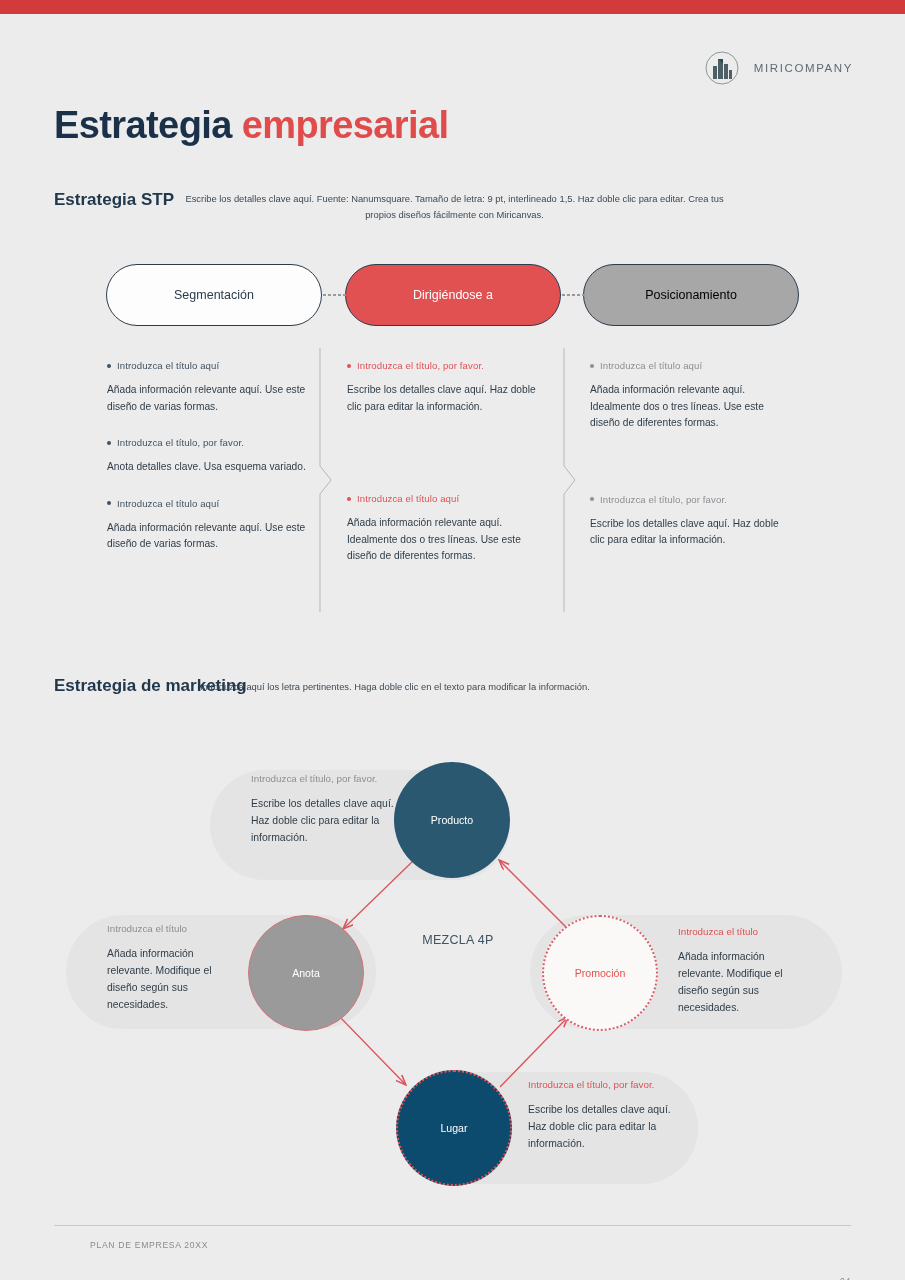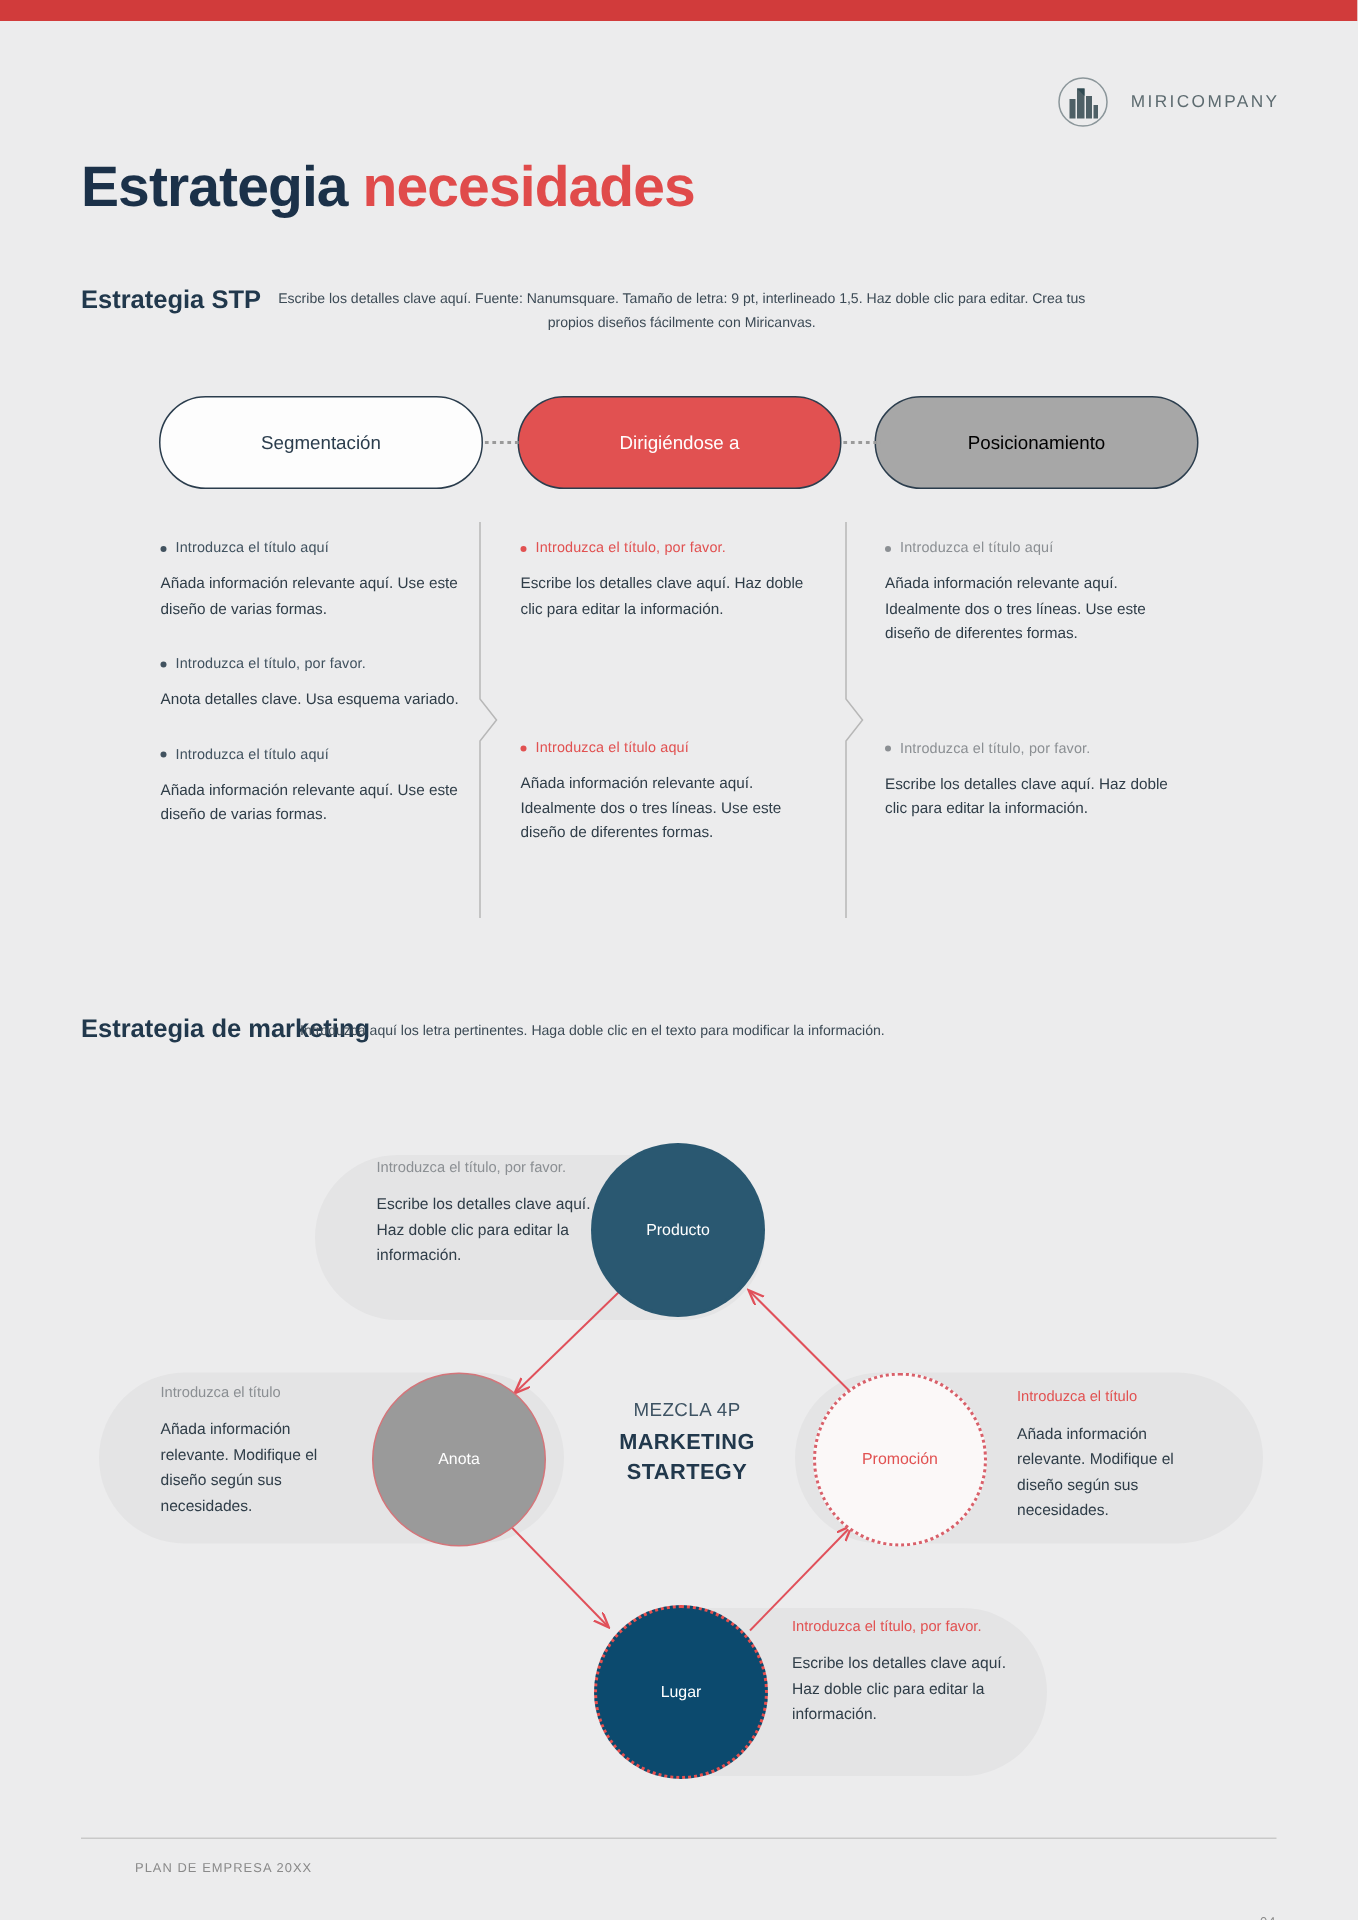--- a/index.html
+++ b/index.html
@@ -144,21 +144,21 @@
         <rect x="20" y="14" width="4" height="15"></rect>
         <rect x="25" y="20" width="3" height="9"></rect>
       </g>
       <path d="M14 9 L19 9 L19 14 Z" fill="#2f4a52"></path>
     </svg>
   </span>
   <span class="logo-text">MIRICOMPANY</span>
 </div>
 
 <div class="main-title">
-  <span>Estrategia </span><span class="accent">necesidades</span>
+  <span>Estrategia </span><span class="accent">empresarial</span>
 </div>
 
 <div class="sec-head" id="stp-head">Estrategia STP</div>
 <div class="sec-desc" id="stp-desc">Escribe los detalles clave aquí. Fuente: Nanumsquare. Tamaño de letra: 9 pt, interlineado 1,5. Haz doble clic para editar. Crea tus propios diseños fácilmente con Miricanvas.</div>
 
 <div class="pill white">
   <span>Segmentación</span>
 </div>
 <div class="pill red">
   <span>Dirigiéndose a</span>
@@ -284,21 +284,17 @@
   <div class="cap-title t-red">Introduzca el título</div>
   <div class="cap-body">Añada información relevante. Modifique el diseño según sus necesidades.</div>
 </div>
 <div class="cap-text" style="left:528px;top:1079px;width:145px;">
   <div class="cap-title t-red">Introduzca el título, por favor.</div>
   <div class="cap-body">Escribe los detalles clave aquí. Haz doble clic para editar la información.</div>
 </div>
 
 <div class="center-text">
   <div class="center-sub">MEZCLA 4P</div>
-  <div class="center-main">
-    <span>MARKETING</span><br>
-    <span>STARTEGY</span>
-  </div>
 </div>
 
 <div class="foot-rule"></div>
 <div class="foot-left">PLAN DE EMPRESA 20XX</div>
 <div class="foot-right">04</div>
 
 </body></html>

